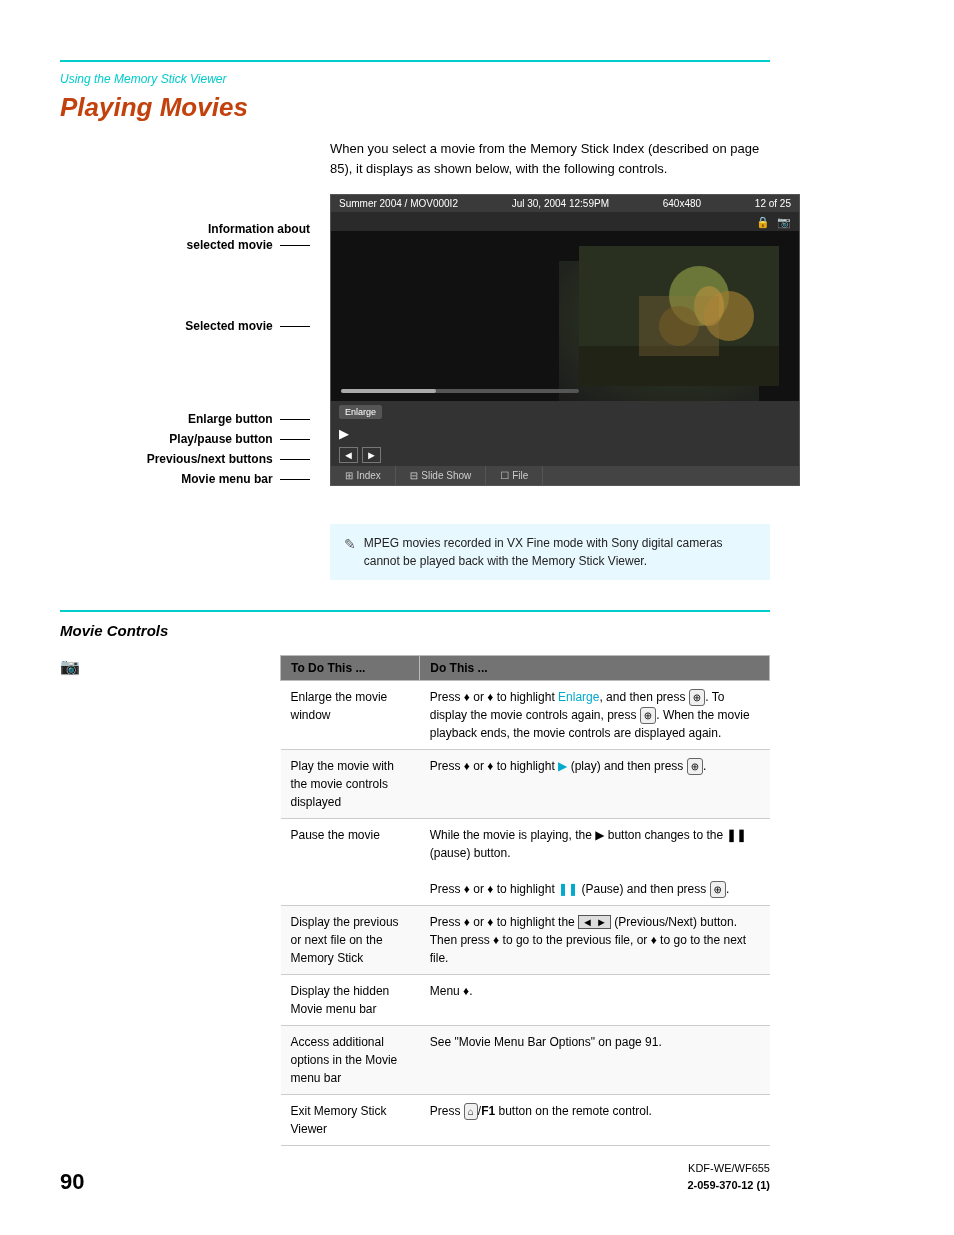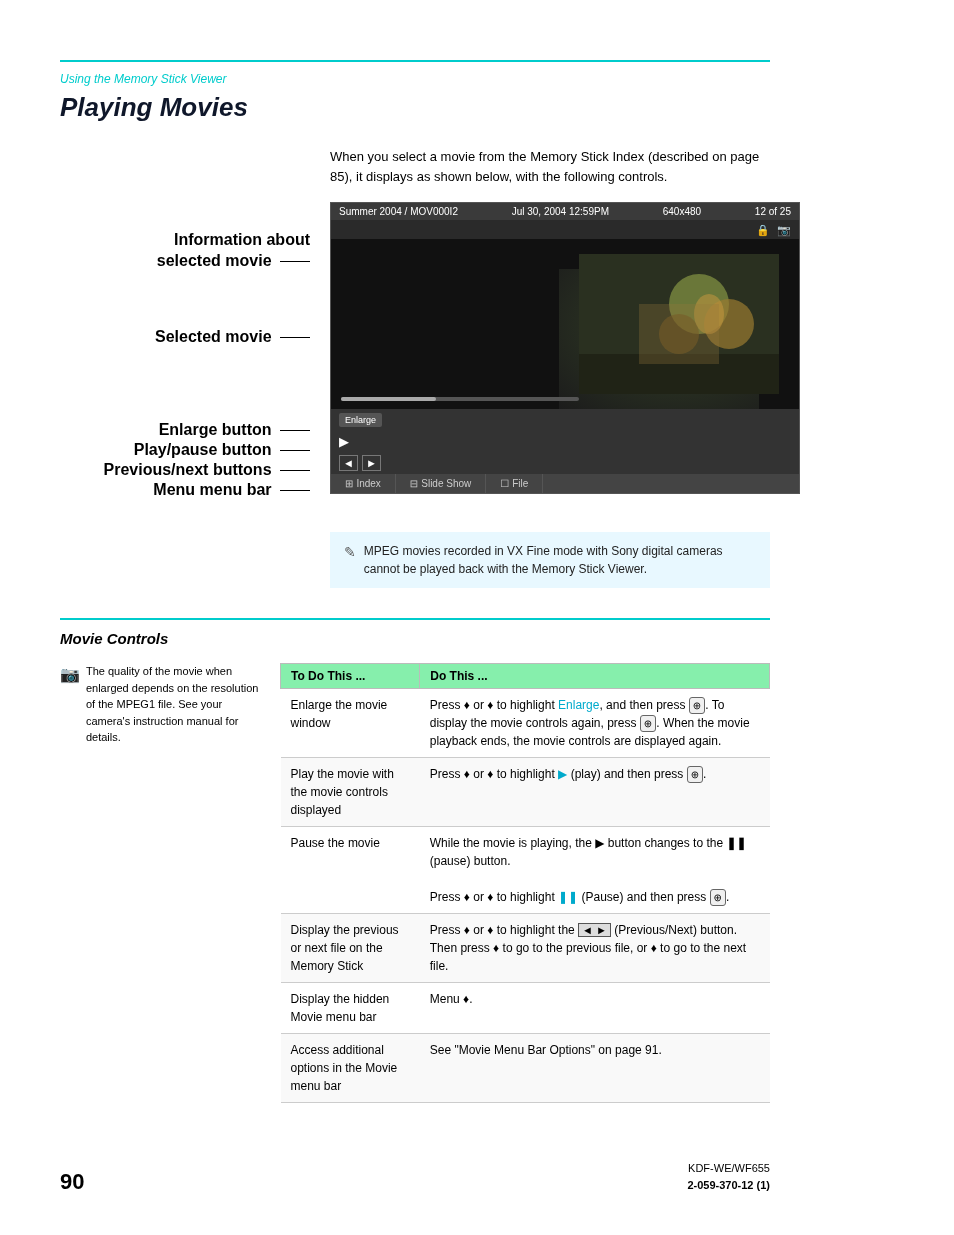--- a/index.html
+++ b/index.html
@@ -29,25 +29,25 @@
     
     .section-subtitle {
       color: #00cccc;
       font-style: italic;
       font-size: 12px;
       margin-bottom: 6px;
     }
 
     
     .page-title {
-      color: #0f172a;
+      color: #c2410c;
       font-style: italic;
       font-size: 26px;
       font-weight: bold;
-      margin-bottom: 24px;
+      margin-bottom: 16px;
     }
 
     
     .intro-text {
       margin-left: 270px;
       font-size: 13px;
       line-height: 1.5;
       margin-bottom: 16px;
     }
 
@@ -58,21 +58,21 @@
     }
 
     .labels-col {
       width: 270px;
       flex-shrink: 0;
       padding-right: 10px;
       position: relative;
     }
 
     .label-item {
-      font-size: 16px;
+      font-size: 12px;
       font-weight: bold;
       text-align: right;
       position: absolute;
       right: 20px;
       line-height: 1.3;
     }
 
     .viewer-col {
       flex: 1;
     }
@@ -219,21 +219,21 @@
     }
 
     
     .controls-table {
       width: 100%;
       border-collapse: collapse;
       font-size: 12px;
     }
 
     .controls-table thead tr {
-      background: #86efac;
+      background: #737373;
     }
 
     .controls-table thead th {
       padding: 5px 10px;
       text-align: left;
       font-weight: bold;
       font-size: 12px;
       border: 1px solid #bbb;
     }
 
@@ -328,21 +328,21 @@
       </div>
       <div class="label-item" style="top: 238px; right: 20px;">
         <span>Play/pause button</span>
         <span class="arrow-line"></span>
       </div>
       <div class="label-item" style="top: 258px; right: 20px;">
         <span>Previous/next buttons</span>
         <span class="arrow-line"></span>
       </div>
       <div class="label-item" style="top: 278px; right: 20px;">
-        <span>Menu menu bar</span>
+        <span>Movie menu bar</span>
         <span class="arrow-line"></span>
       </div>
     </div>
 
     <div class="viewer-col">
       <div class="tv-screen">
 
         <div class="tv-top-bar">
           <span>Summer 2004 / MOV000I2</span>
           <span>Jul 30, 2004   12:59PM</span>
@@ -414,21 +414,20 @@
   </div>
 
   <div class="movie-controls-section">
     <div class="movie-controls-title">Movie Controls</div>
 
     <div class="controls-layout">
 
       <div class="controls-note-col">
         <div class="controls-note-box">
           <span class="controls-note-icon">📷</span>
-          <span>The quality of the movie when enlarged depends on the resolution of the MPEG1 file. See your camera's instruction manual for details.</span>
         </div>
       </div>
 
       <div class="controls-table-col">
         <table class="controls-table">
           <thead>
             <tr>
               <th>To Do This ...</th>
               <th>Do This ...</th>
             </tr>
@@ -462,20 +461,24 @@
             <tr>
               <td>Display the hidden Movie menu bar</td>
               <td>Menu ♦.</td>
             </tr>
 
             <tr>
               <td>Access additional options in the Movie menu bar</td>
               <td>See "Movie Menu Bar Options" on page 91.</td>
             </tr>
 
+            <tr>
+              <td>Exit Memory Stick Viewer</td>
+              <td>Press <span class="kbd">⌂</span>/<strong>F1</strong> button on the remote control.</td>
+            </tr>
 
           </tbody>
         </table>
       </div>
 
     </div>
   </div>
 
   <div class="page-number">90</div>
 

